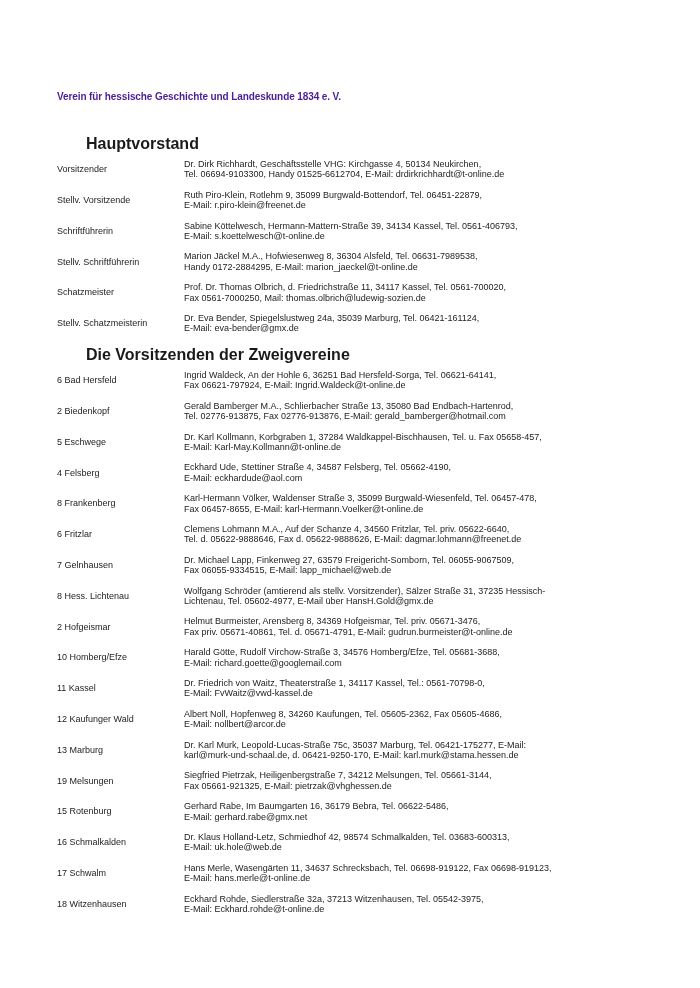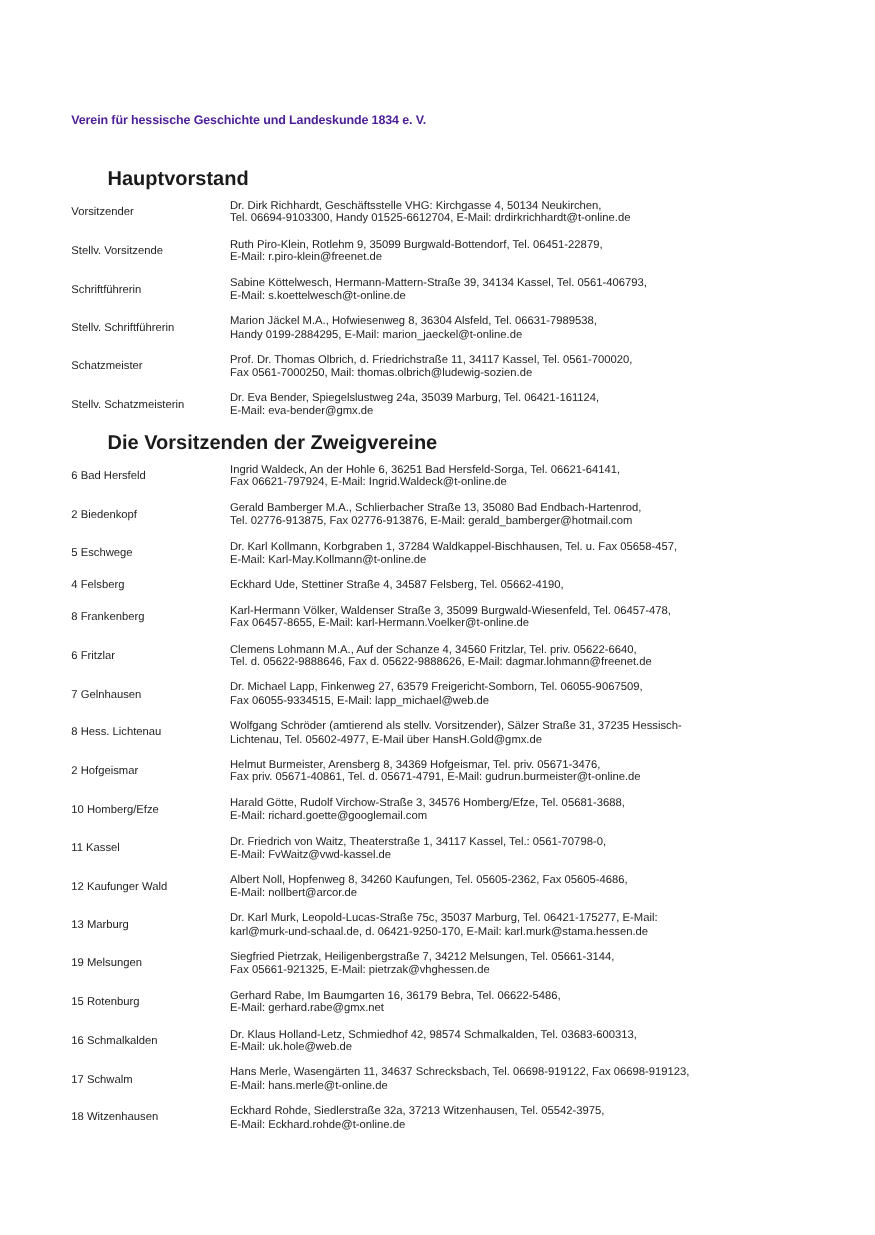--- a/index.html
+++ b/index.html
@@ -80,21 +80,21 @@
           <div class="entry-label">Schriftführerin</div>
           <div class="entry-text">
             <div class="entry-line">Sabine Köttelwesch, Hermann-Mattern-Straße 39, 34134 Kassel, Tel. 0561-406793,</div>
             <div class="entry-line">E-Mail: s.koettelwesch@t-online.de</div>
           </div>
         </div>
         <div class="entry-row">
           <div class="entry-label">Stellv. Schriftführerin</div>
           <div class="entry-text">
             <div class="entry-line">Marion Jäckel M.A., Hofwiesenweg 8, 36304 Alsfeld, Tel. 06631-7989538,</div>
-            <div class="entry-line">Handy 0199-2884295, E-Mail: marion_jaeckel@t-online.de</div>
+            <div class="entry-line">Handy 0172-2884295, E-Mail: marion_jaeckel@t-online.de</div>
           </div>
         </div>
         <div class="entry-row">
           <div class="entry-label">Schatzmeister</div>
           <div class="entry-text">
             <div class="entry-line">Prof. Dr. Thomas Olbrich, d. Friedrichstraße 11, 34117 Kassel, Tel. 0561-700020,</div>
             <div class="entry-line">Fax 0561-7000250, Mail: thomas.olbrich@ludewig-sozien.de</div>
           </div>
         </div>
         <div class="entry-row">
@@ -128,20 +128,21 @@
           <div class="entry-label">5 Eschwege</div>
           <div class="entry-text">
             <div class="entry-line">Dr. Karl Kollmann, Korbgraben 1, 37284 Waldkappel-Bischhausen, Tel. u. Fax 05658-457,</div>
             <div class="entry-line">E-Mail: Karl-May.Kollmann@t-online.de</div>
           </div>
         </div>
         <div class="entry-row">
           <div class="entry-label">4 Felsberg</div>
           <div class="entry-text">
             <div class="entry-line">Eckhard Ude, Stettiner Straße 4, 34587 Felsberg, Tel. 05662-4190,</div>
+            <div class="entry-line">E-Mail: eckhardude@aol.com</div>
           </div>
         </div>
         <div class="entry-row">
           <div class="entry-label">8 Frankenberg</div>
           <div class="entry-text">
             <div class="entry-line">Karl-Hermann Völker, Waldenser Straße 3, 35099 Burgwald-Wiesenfeld, Tel. 06457-478,</div>
             <div class="entry-line">Fax 06457-8655, E-Mail: karl-Hermann.Voelker@t-online.de</div>
           </div>
         </div>
         <div class="entry-row">

